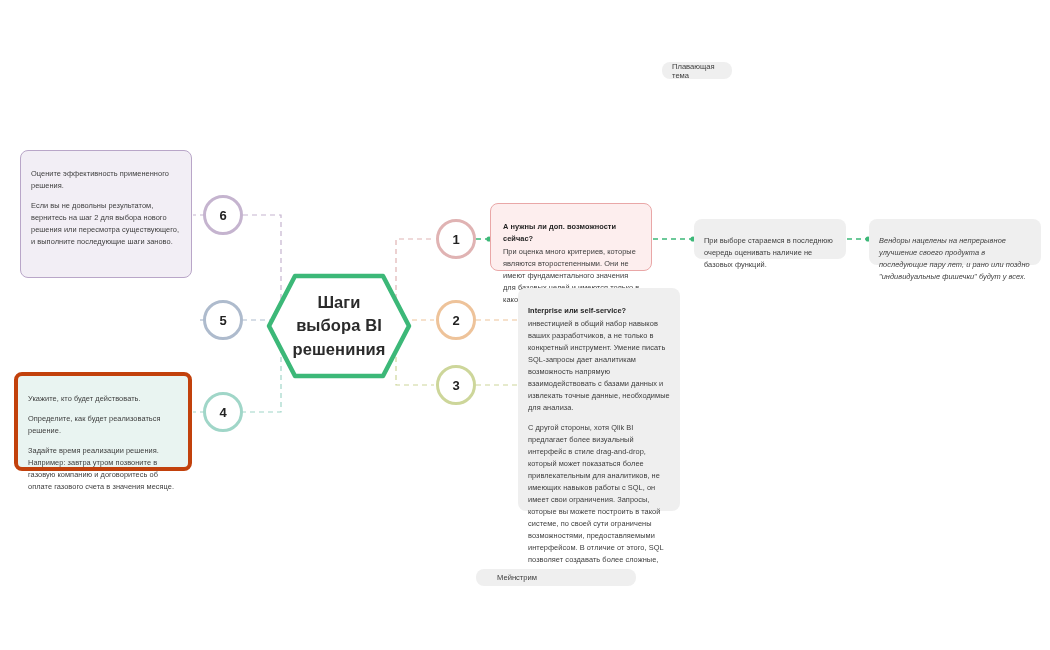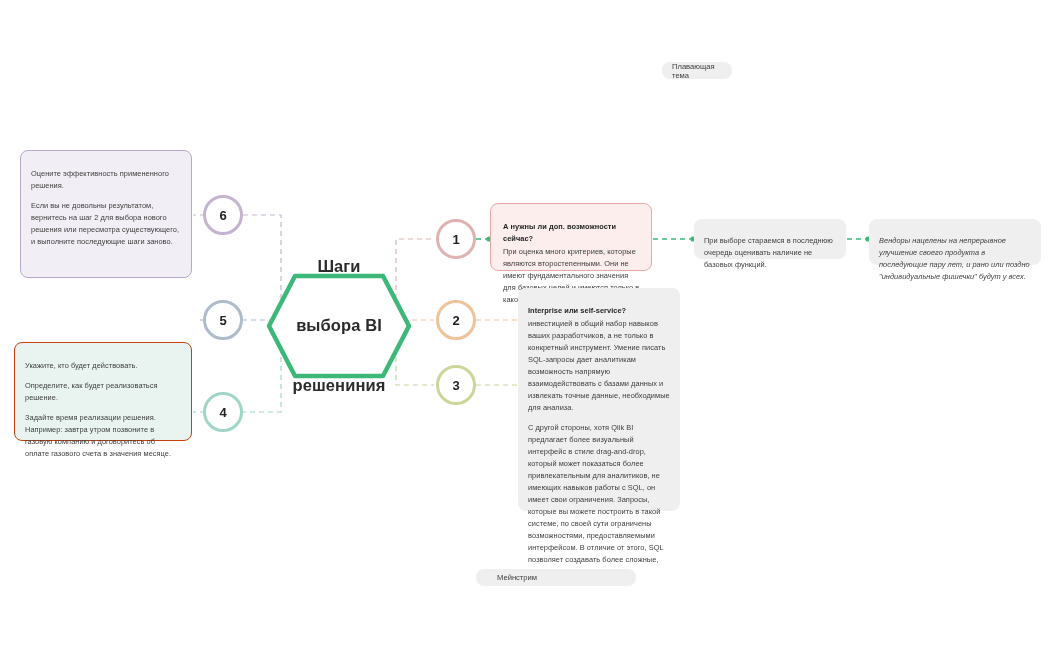--- a/index.html
+++ b/index.html
@@ -43,21 +43,20 @@
     display: flex;
     flex-direction: column;
     align-items: center;
     justify-content: center;
     font-size: 16.5px;
     font-weight: bold;
     color: #2b2b2b;
     line-height: 1.42;
     text-align: center;
     letter-spacing: .1px;
-    gap: 36px;
   }
 
   
   .circle {
     position: absolute;
     width: 40px;
     height: 40px;
     border-radius: 50%;
     border: 3px solid #cccccc;
     background: #ffffff;
@@ -98,23 +97,23 @@
   }
   .note-blue {
     left: 10px; top: 309px; width: 186px; height: 22px;
     background: #eef1f5;
     border: 1px solid #9fb0c4;
     padding: 5px 8px;
     display: flex;
     align-items: center;
   }
   .note-teal {
-    left: 14px; top: 342px; width: 178px; height: 99px;
+    left: 14px; top: 372px; width: 178px; height: 99px;
     background: #e9f4f1;
-    border: 1px solid #c2410c;
+    border: 4px solid #c2410c;
   }
   .note-pink {
     left: 490px; top: 203px; width: 162px; height: 68px;
     background: #fdeeee;
     border: 1px solid #e9a7a7;
     padding-left: 12px;
   }
   .note-gray {
     left: 518px; top: 288px; width: 162px; height: 223px;
     background: #efefef;

